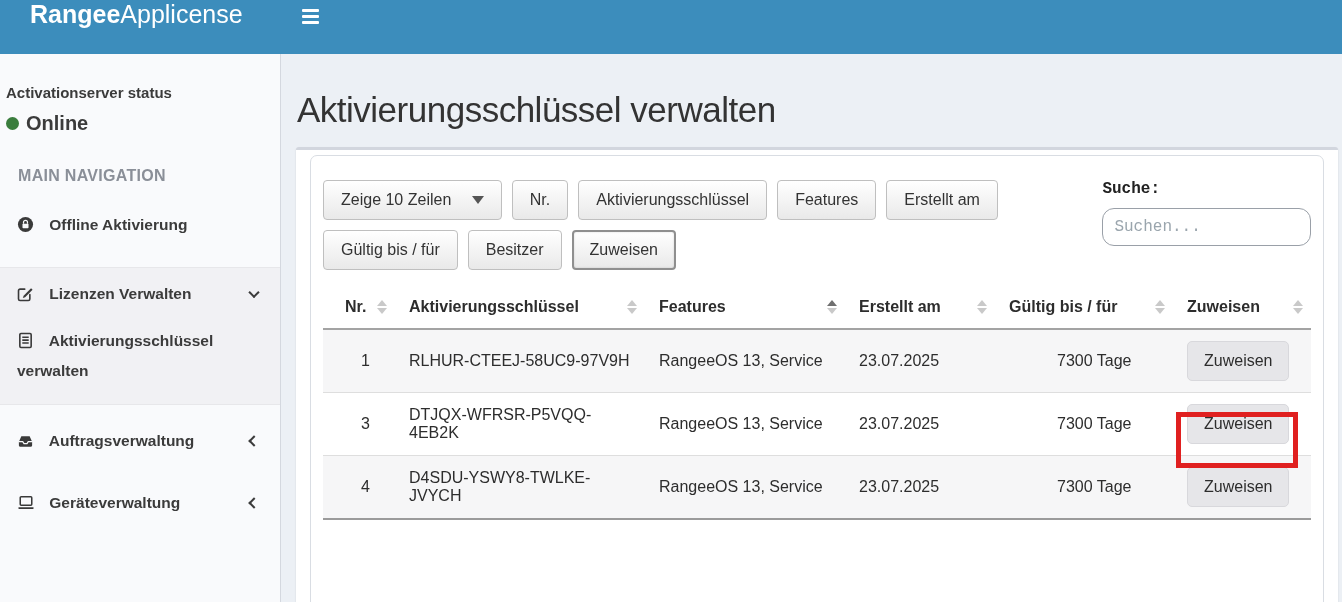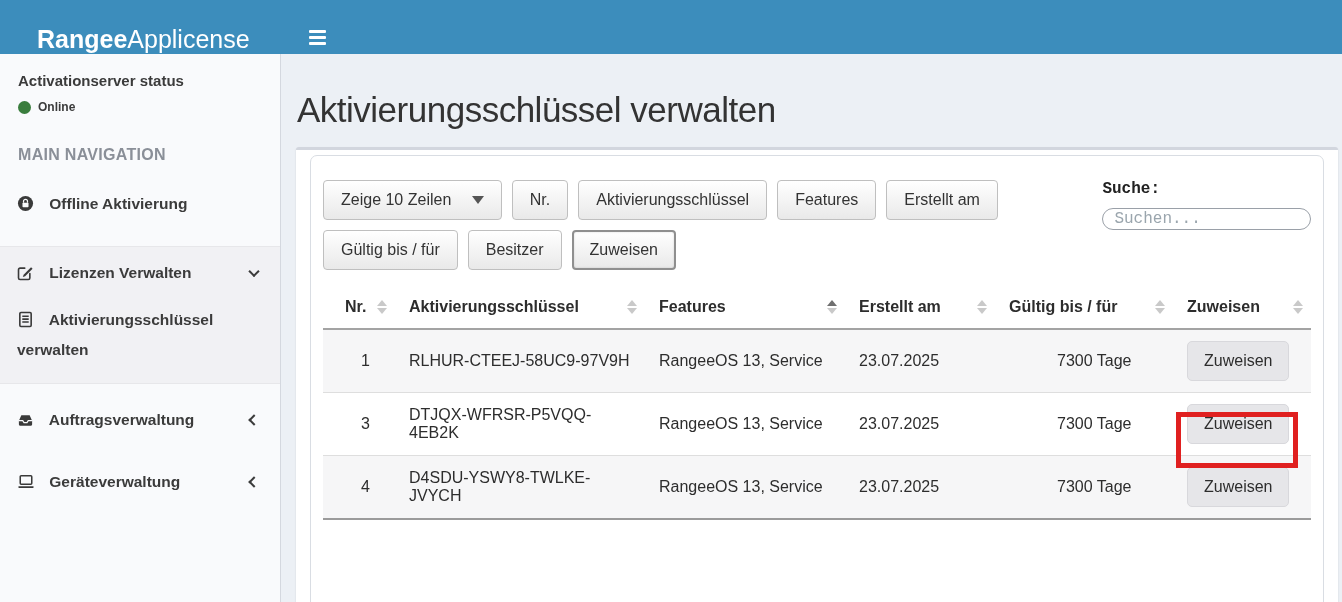--- a/index.html
+++ b/index.html
@@ -5,35 +5,35 @@
   * { box-sizing: border-box; }
   html, body { margin:0; padding:0; }
   body {
     width:1342px; height:602px; overflow:hidden; position:relative;
     font-family:"Liberation Sans", sans-serif;
     background:#ecf0f5; color:#333;
   }
 
   
   .topbar { position:absolute; top:0; left:0; width:1342px; height:54px;
-    background:#3c8dbc; display:flex; align-items:flex-end; z-index:5;padding-left:7px; }
+    background:#3c8dbc; display:flex; align-items:flex-start; z-index:5; }
   .brand { width:281px; padding-left:30px; color:#fff; font-size:25px; cursor:pointer; white-space:nowrap; }
   .brand .bb { font-weight:700; }
   .brand .br { font-weight:400; }
   .hamburger { margin-left:17px; cursor:pointer; padding:6px 4px; }
   .hamburger i { display:block; width:17px; height:3px; background:#fff; border-radius:1px; margin:3px 0; }
 
   
   .sidebar { position:absolute; top:54px; left:0; width:281px; bottom:0;
     background:#f9fafc; border-right:1px solid #d4d8df; }
-  .status { padding:18px 18px 0; }
+  .status { padding:18px 6px 0;margin-top:12px; }
   .status-title { font-size:15px; font-weight:700; color:#3b3b3b; }
   .status-line { display:flex; align-items:center; gap:7px; margin-top:11px; }
   .dot { width:13px; height:13px; border-radius:50%; background:#3a7d3d; flex:0 0 auto; }
-  .status-value { font-size:12px; font-weight:700; color:#3b3b3b; }
+  .status-value { font-size:20px; font-weight:700; color:#3b3b3b; }
   .nav-header { margin-top:32px; padding:0 18px; font-size:16px; font-weight:700;
     color:#8a8f98; letter-spacing:.3px; }
   .menu { margin-top:14px; }
   .menu-item { position:relative; padding:16px 40px 16px 17px; font-size:15.5px;
     font-weight:700; color:#3b3b3b; cursor:pointer; line-height:20px; }
   .menu-item .icon { display:inline-block; width:17px; height:17px; vertical-align:-3px; margin-right:11px; }
   .menu-group { background:#f1f1f4; border-top:1px solid #e7e7ea; border-bottom:1px solid #e7e7ea; margin-top:16px; }
   .menu-item.sub { padding-top:6px; padding-bottom:18px; }
   .menu-item.sub .mi-label { line-height:30px; }
   .chev { position:absolute; right:22px; top:50%; width:8px; height:8px;
@@ -57,21 +57,21 @@
   .btn { font-family:inherit; font-size:16px; color:#333; padding:10px 17px;
     border:1px solid #bfbfbf; border-radius:4px; cursor:pointer;
     background:linear-gradient(#ffffff, #e9e9e9); white-space:nowrap; }
   .btn.pressed { border:2px solid #8f8f8f; padding:9px 16px;
     box-shadow:inset 0 0 2px rgba(0,0,0,.15); }
   .btn .caret { display:inline-block; width:0; height:0; margin-left:16px;
     border-left:6px solid transparent; border-right:6px solid transparent;
     border-top:8px solid #555; vertical-align:1px; }
   .search { margin-left:auto; width:212px;font-family:Liberation Mono, monospace; }
   .search label { display:block; font-size:16px; font-weight:700; color:#222; margin-bottom:10px; }
-  .search input { width:100%; height:22px; border:1px solid #9aa0a8; border-radius:12px;
+  .search input { width:100%; height:38px; border:1px solid #9aa0a8; border-radius:12px;
     padding:0 11px; font-size:16px; font-family:inherit; color:#333; background:#fff; outline:none; }
   .search input::placeholder { color:#9aa5ad; }
 
   
   table.dt { width:100%; border-collapse:collapse; margin-top:16px; font-size:16px; color:#2d2d2d; }
   table.dt th { text-align:left; padding:12px 8px 12px 14px; font-size:16px; font-weight:700;
     border-bottom:2px solid #a3a3a3; cursor:pointer; }
   table.dt th.th-nr { padding-left:22px; }
   .thf { display:flex; align-items:center; justify-content:space-between; }
   .sort { display:inline-flex; flex-direction:column; gap:2px; margin-left:8px; }

